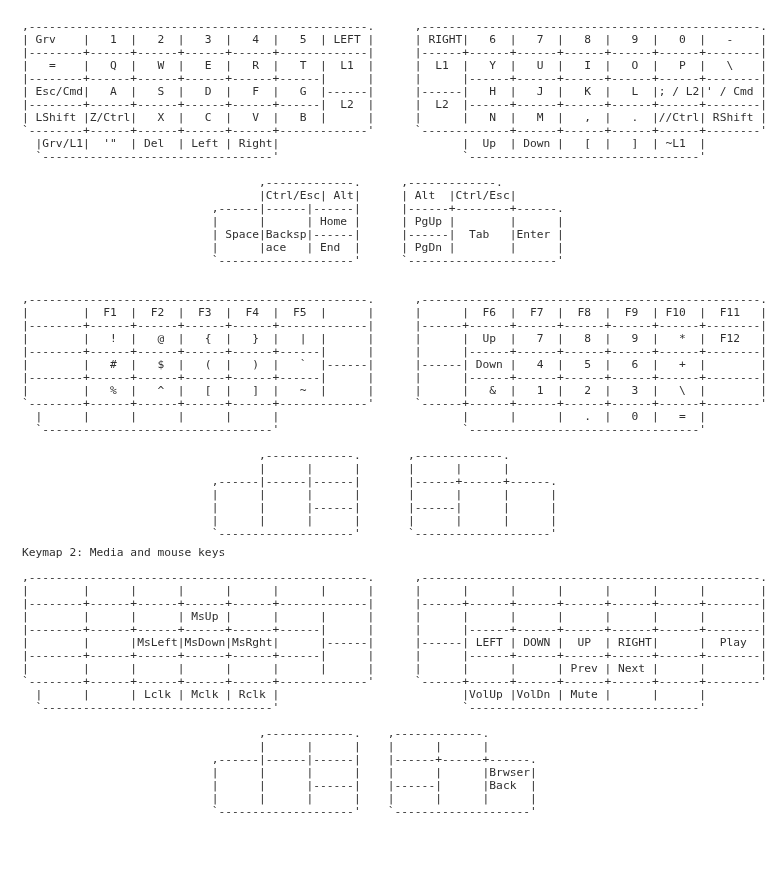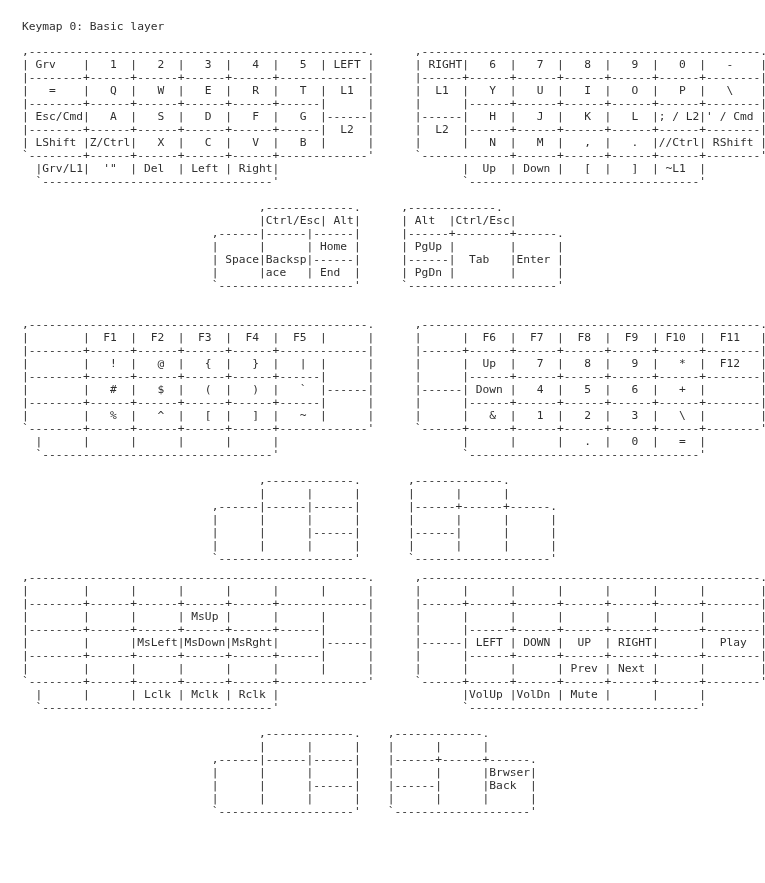--- a/index.html
+++ b/index.html
@@ -39,21 +39,20 @@
     line-height: 13px;
     white-space: pre;
   }
 </style>
 </head>
 <body>
 
 <div class="page">
 
   <section class="keymap-section s0">
-    <div class="keymap-caption">Keymap 0: Basic layer</div>
     <pre class="keymap-art">,--------------------------------------------------.      ,--------------------------------------------------.
 | Grv    |   1  |   2  |   3  |   4  |   5  | LEFT |      | RIGHT|   6  |   7  |   8  |   9  |   0  |   -    |
 |--------+------+------+------+------+-------------|      |------+------+------+------+------+------+--------|
 |   =    |   Q  |   W  |   E  |   R  |   T  |  L1  |      |  L1  |   Y  |   U  |   I  |   O  |   P  |   \    |
 |--------+------+------+------+------+------|      |      |      |------+------+------+------+------+--------|
 | Esc/Cmd|   A  |   S  |   D  |   F  |   G  |------|      |------|   H  |   J  |   K  |   L  |; / L2|' / Cmd |
 |--------+------+------+------+------+------|  L2  |      |  L2  |------+------+------+------+------+--------|
 | LShift |Z/Ctrl|   X  |   C  |   V  |   B  |      |      |      |   N  |   M  |   ,  |   .  |//Ctrl| RShift |
 `--------+------+------+------+------+-------------'      `-------------+------+------+------+------+--------'
   |Grv/L1|  '"  | Del  | Left | Right|                           |  Up  | Down |   [  |   ]  | ~L1  |
@@ -84,20 +83,21 @@
                                    ,-------------.       ,-------------.
                                    |      |      |       |      |      |
                             ,------|------|------|       |------+------+------.
                             |      |      |      |       |      |      |      |
                             |      |      |------|       |------|      |      |
                             |      |      |      |       |      |      |      |
                             `--------------------'       `--------------------'</pre>
   </section>
 
   <section class="keymap-section s2">
+    <div class="keymap-caption">Keymap 2: Media and mouse keys</div>
     <pre class="keymap-art">,--------------------------------------------------.      ,--------------------------------------------------.
 |        |      |      |      |      |      |      |      |      |      |      |      |      |      |        |
 |--------+------+------+------+------+-------------|      |------+------+------+------+------+------+--------|
 |        |      |      | MsUp |      |      |      |      |      |      |      |      |      |      |        |
 |--------+------+------+------+------+------|      |      |      |------+------+------+------+------+--------|
 |        |      |MsLeft|MsDown|MsRght|      |------|      |------| LEFT | DOWN |  UP  | RIGHT|      |  Play  |
 |--------+------+------+------+------+------|      |      |      |------+------+------+------+------+--------|
 |        |      |      |      |      |      |      |      |      |      |      | Prev | Next |      |        |
 `--------+------+------+------+------+-------------'      `------+------+------+------+------+------+--------'
   |      |      | Lclk | Mclk | Rclk |                           |VolUp |VolDn | Mute |      |      |

